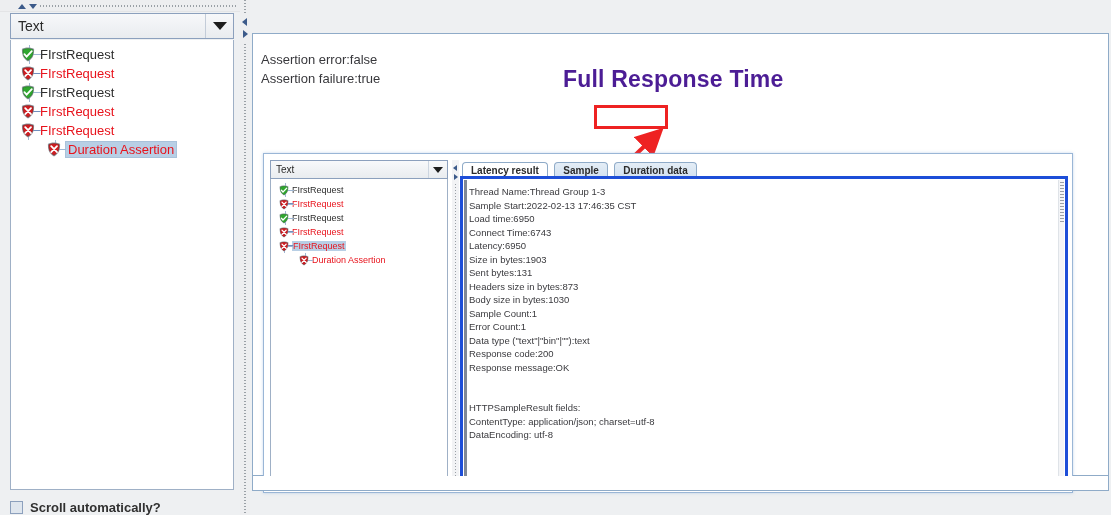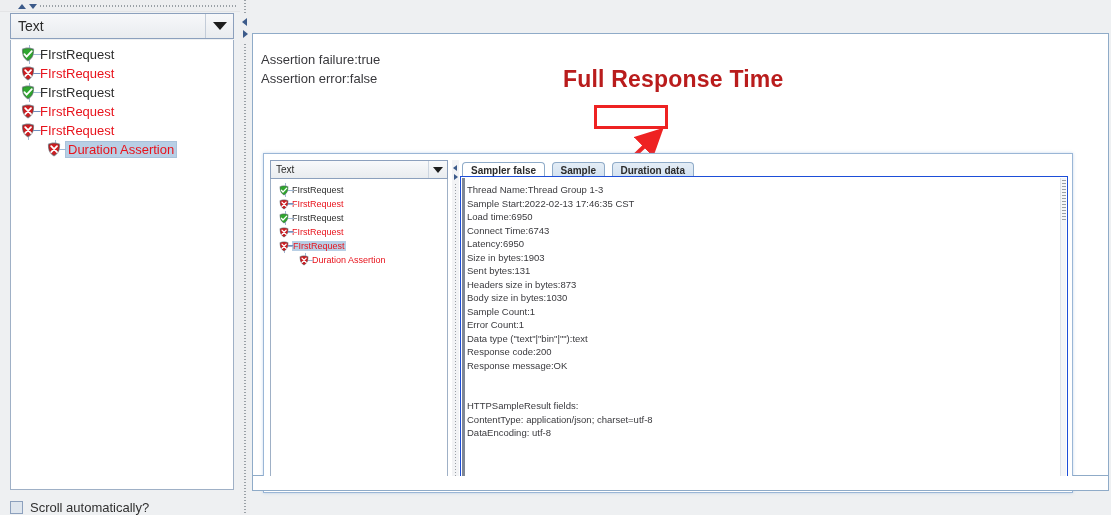--- a/index.html
+++ b/index.html
@@ -135,21 +135,21 @@
   .scroll-chk {
     position: absolute; left: 10px; top: 488px;
     display: flex; align-items: center;
   }
   .chkbox {
     width: 13px; height: 13px;
     background: #dfe6ee;
     border: 1px solid #8ca0bd;
     margin-right: 7px;
   }
-  .chk-label { font-size: 13px; font-weight: normal; color: #303030; }
+  .chk-label { font-size: 13px; font-weight: bold; color: #303030; }
 
   
   .vdiv {
     position: absolute; left: 240px; top: 0; width: 10px; height: 515px;
     background: #edeef0;
   }
   .vdiv .dotcol {
     position: absolute; left: 4px; top: 44px; width: 2px; bottom: 0;
     background-image: repeating-linear-gradient(to bottom,#9aa0a6 0 1px,transparent 1px 3px);
   }
@@ -196,21 +196,21 @@
   .assert-lines {
     position: absolute; left: 8px; top: 16px;
     font-size: 13px; color: #38383c; line-height: 19px;
     white-space: nowrap;
   }
   .assert-lines div { height: 19px; }
 
   
   .anno-title {
     position: absolute; left: 310px; top: 32px;
-    font-size: 23px; font-weight: bold; color: #b91c1c;
+    font-size: 23px; font-weight: bold; color: #4c1d95;
     letter-spacing: 0.2px;
     white-space: nowrap;
   }
   
   .anno-box1 {
     position: absolute; left: 341px; top: 71px; width: 74px; height: 24px;
     border: 3px solid #ee2222;
   }
   .anno-box2 {
     position: absolute; left: 183px; top: 216px; width: 128px; height: 20px;
@@ -309,21 +309,21 @@
     font-size: 10px; font-weight: bold; color: #2b2b2b;
     background: linear-gradient(to bottom,#e4edf6 0%,#d2e1f0 100%);
     border: 1px solid #8fabc8; border-bottom: none;
     border-radius: 4px 4px 0 0;
     margin-left: 2px;
   }
   .itab.active { background: #ffffff; }
   .inner-detail {
     position: absolute; left: 0; top: 16px; width: 608px; height: 312px;
     background: #ffffff;
-    border: 1px solid #1d4ed8;
+    border: 3px solid #1d4ed8;
   }
   .detail-lines {
     position: absolute; left: 6px; top: 6px;
     font-size: 9.5px; color: #3a3a3e; line-height: 13.5px;
     white-space: pre;
   }
   .detail-lines div { height: 13.5px; }
   
   .detail-rail {
     position: absolute; left: 1px; top: 1px; width: 3px; bottom: 1px;
@@ -472,22 +472,22 @@
     <span class="tri-r"></span>
     <span class="dotcol"></span>
   </div>
 
   <div class="right-pane">
 
 
     <div class="outer-content">
 
       <div class="assert-lines">
+        <div>Assertion error:false</div>
         <div>Assertion failure:true</div>
-        <div>Assertion error:false</div>
       </div>
 
       <div class="anno-title">Full Response Time</div>
       <div class="anno-box1"></div>
       <div class="anno-box2"></div>
       <svg class="anno-arrow" viewBox="0 0 170 145">
         <defs>
           <marker id="ah" markerWidth="7" markerHeight="7" refX="4" refY="3.5" orient="auto">
             <path d="M0,0 L7,3.5 L0,7 z" fill="#ee2222"></path>
           </marker>
@@ -576,21 +576,21 @@
 
         <div class="ivdiv">
           <span class="tl"></span>
           <span class="trr"></span>
           <span class="dc"></span>
         </div>
 
         <div class="inner-right">
           <div class="inner-tabs">
             <span class="itab active">
-              <span>Sampler false</span>
+              <span>Latency result</span>
             </span>
             <span class="itab">
               <span>Sample</span>
             </span>
             <span class="itab">
               <span>Duration data</span>
             </span>
           </div>
           <div class="inner-detail">
             <span class="detail-rail"></span>

